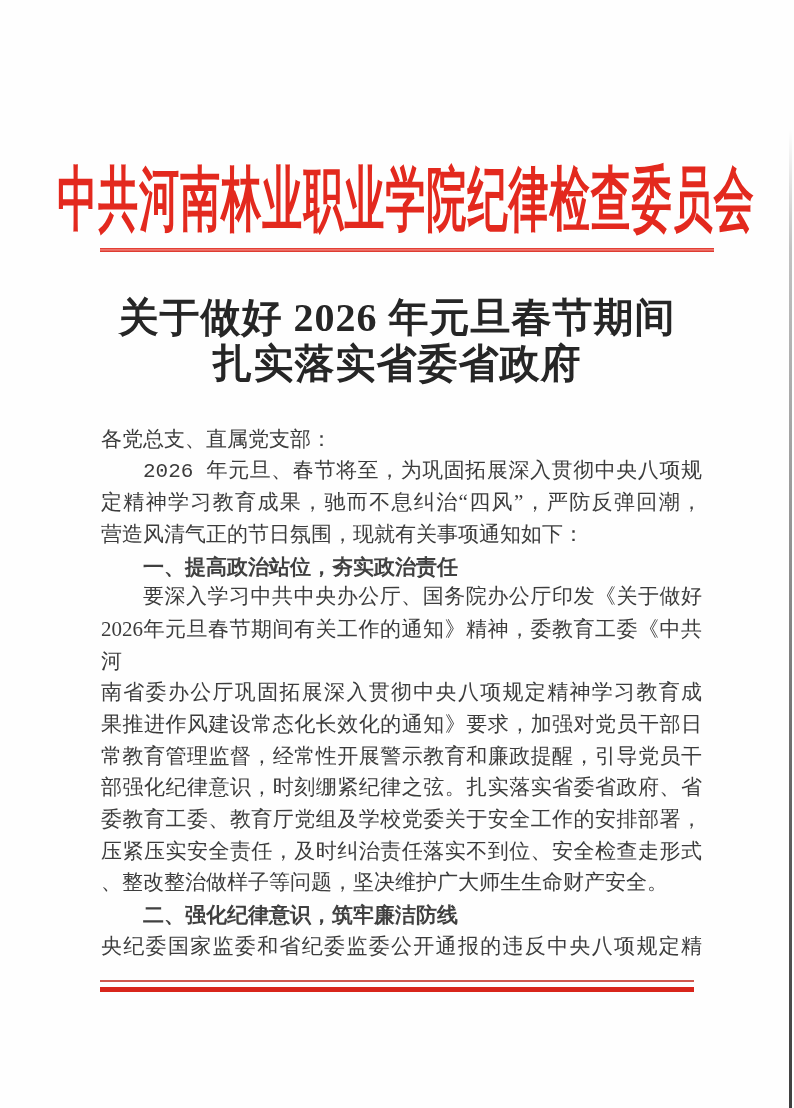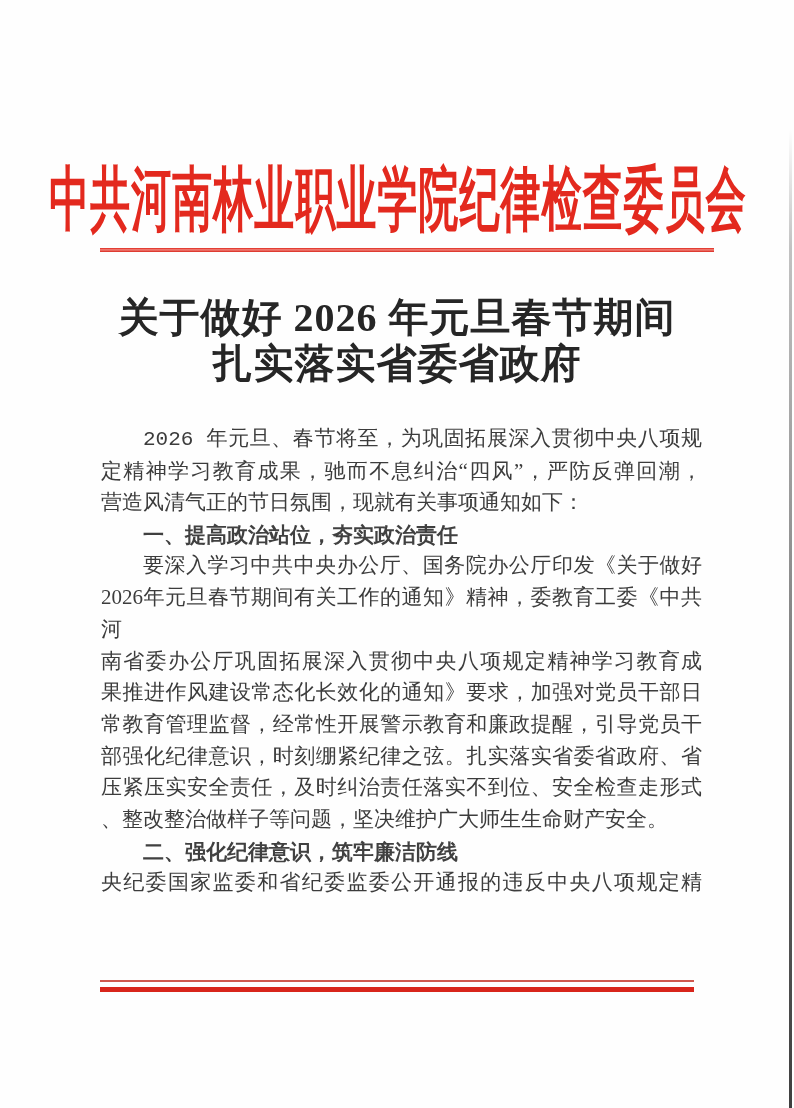--- a/index.html
+++ b/index.html
@@ -12,21 +12,21 @@
     width: 794px;
     height: 1108px;
     background: #fefefe;
     overflow: hidden;
     font-family: "Liberation Serif", "DejaVu Serif", serif;
   }
 
   
   .org-header {
     position: absolute;
-    left: 92px;
+    left: 100px;
     top: 152px;
     width: 612px;
     height: 96px;
     display: flex;
     align-items: center;
     justify-content: center;
     overflow: visible;
   }
   .org-inner {
     font-family: "Liberation Serif", "DejaVu Serif", serif;
@@ -139,30 +139,32 @@
   </div>
 
   <div class="red-rule"></div>
 
   <div class="doc-title">
     <div>关于做好 2026 年元旦春节期间</div>
     <div>扎实落实省委省政府</div>
   </div>
 
   <div class="doc-body" id="doc-body">
+      <div class="line plain">各党总支、直属党支部：</div>
       <div class="line indent-justify">2026 年元旦、春节将至，为巩固拓展深入贯彻中央八项规</div>
       <div class="line justify">定精神学习教育成果，驰而不息纠治“四风”，严防反弹回潮，</div>
       <div class="line plain">营造风清气正的节日氛围，现就有关事项通知如下：</div>
       <div class="line heading">一、提高政治站位，夯实政治责任</div>
       <div class="line indent-justify">要深入学习中共中央办公厅、国务院办公厅印发《关于做好</div>
       <div class="line justify">2026年元旦春节期间有关工作的通知》精神，委教育工委《中共河</div>
       <div class="line justify">南省委办公厅巩固拓展深入贯彻中央八项规定精神学习教育成</div>
       <div class="line justify">果推进作风建设常态化长效化的通知》要求，加强对党员干部日</div>
       <div class="line justify">常教育管理监督，经常性开展警示教育和廉政提醒，引导党员干</div>
       <div class="line justify">部强化纪律意识，时刻绷紧纪律之弦。扎实落实省委省政府、省</div>
+      <div class="line justify">委教育工委、教育厅党组及学校党委关于安全工作的安排部署，</div>
       <div class="line justify">压紧压实安全责任，及时纠治责任落实不到位、安全检查走形式</div>
       <div class="line plain">、整改整治做样子等问题，坚决维护广大师生生命财产安全。</div>
       <div class="line heading">二、强化纪律意识，筑牢廉洁防线</div>
       <div class="line justify">央纪委国家监委和省纪委监委公开通报的违反中央八项规定精</div>
     </div>
 
   <div class="footer-rules">
     <div class="thin"></div>
     <div class="thick"></div>
   </div>

